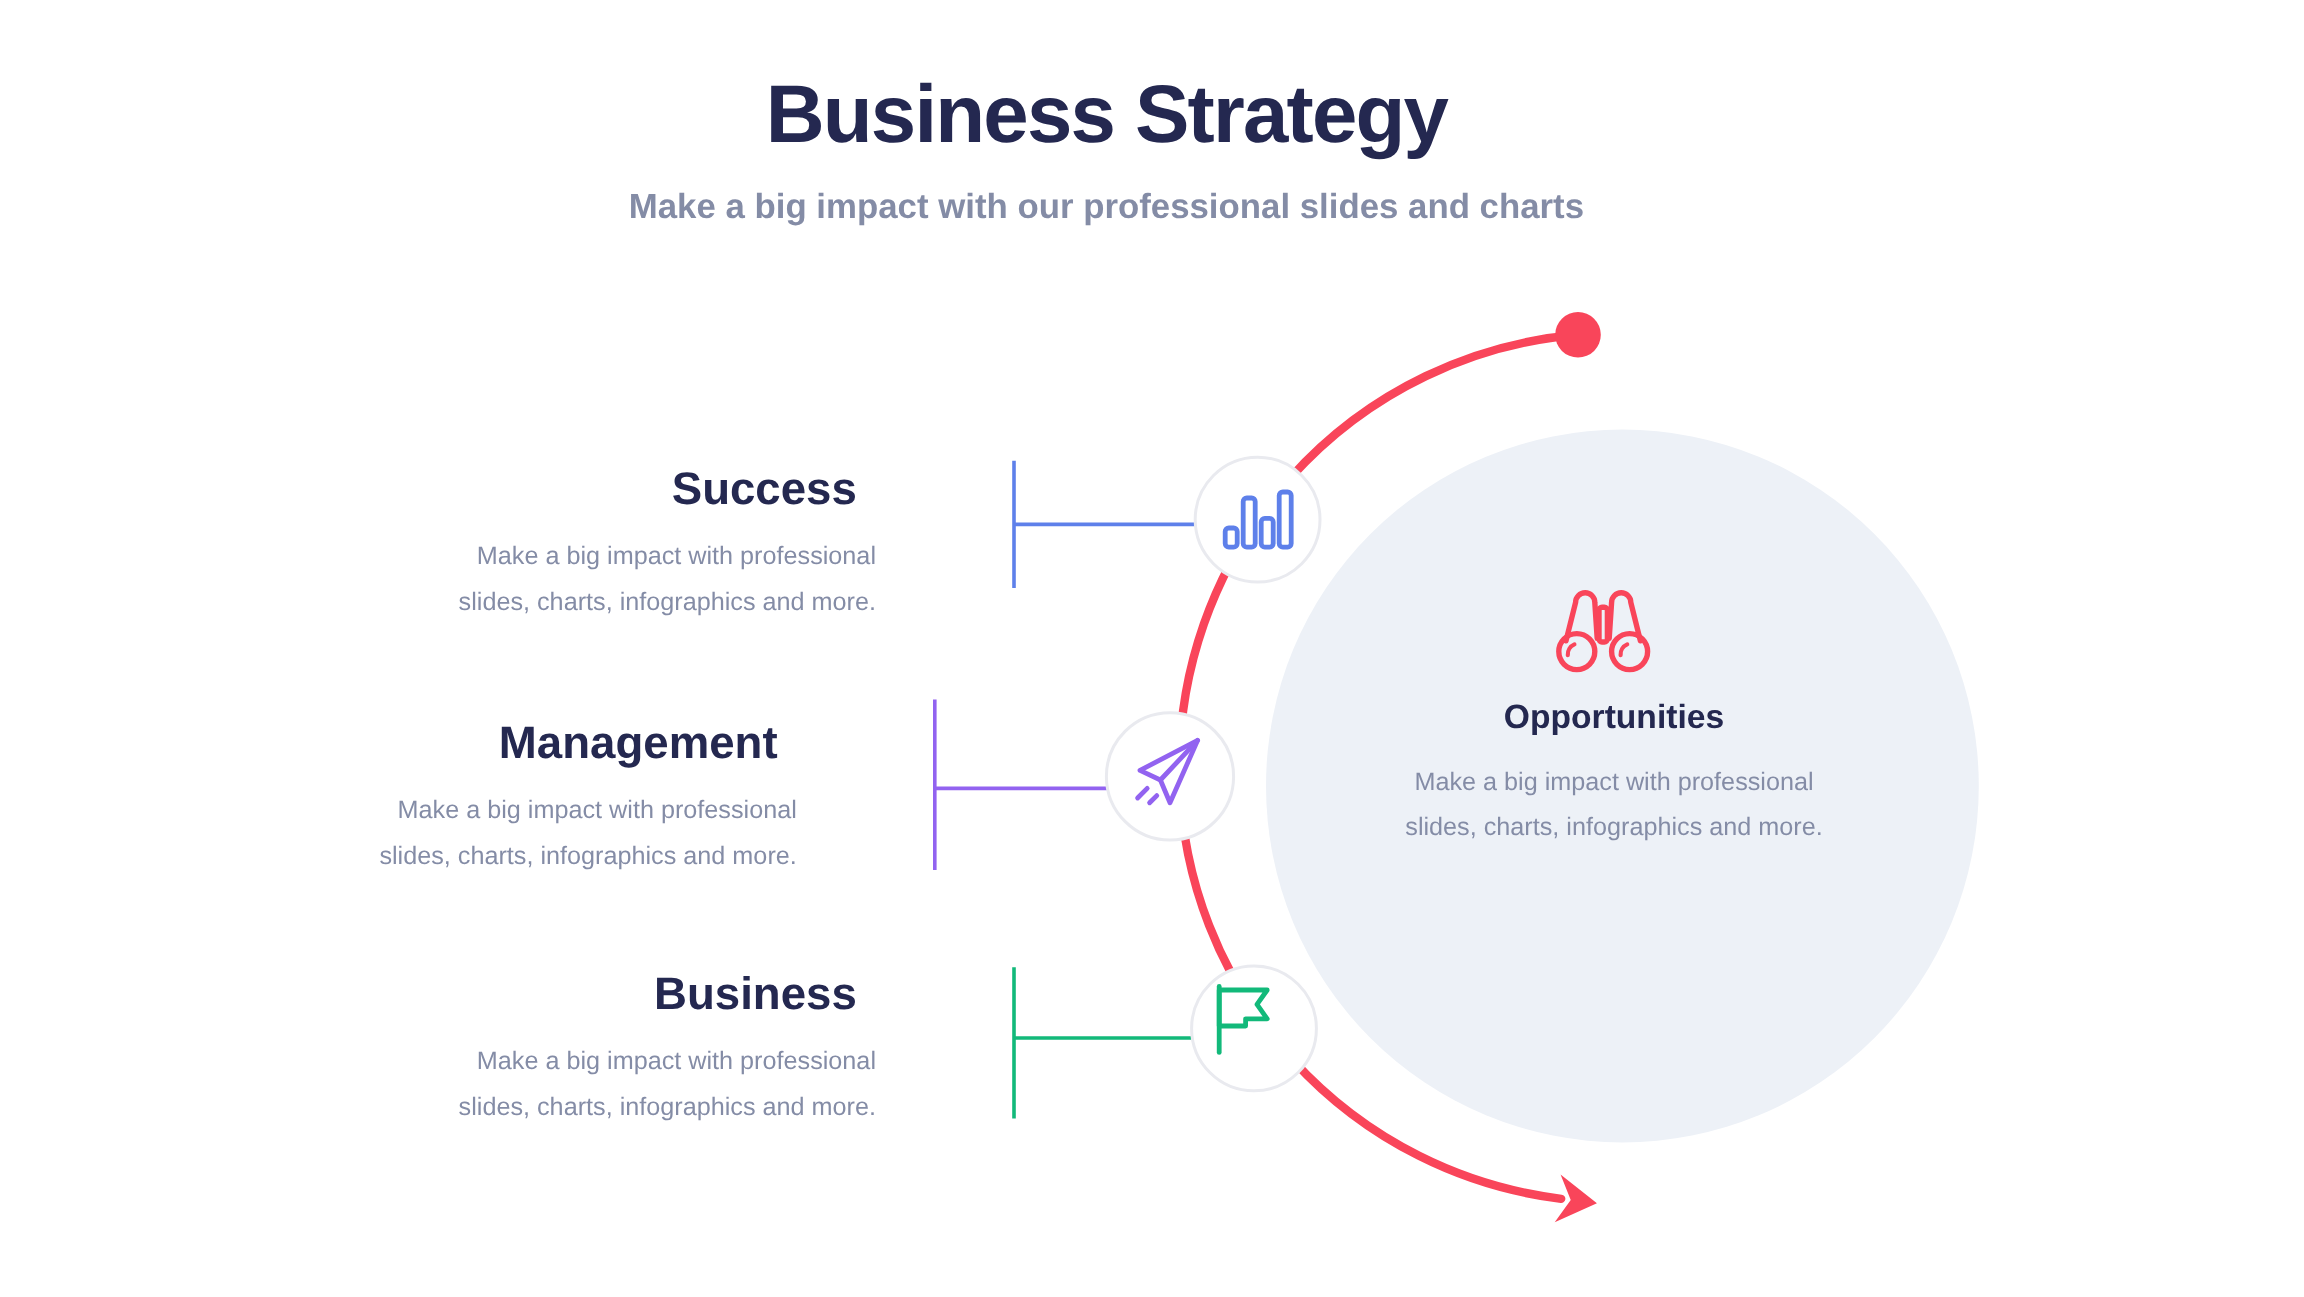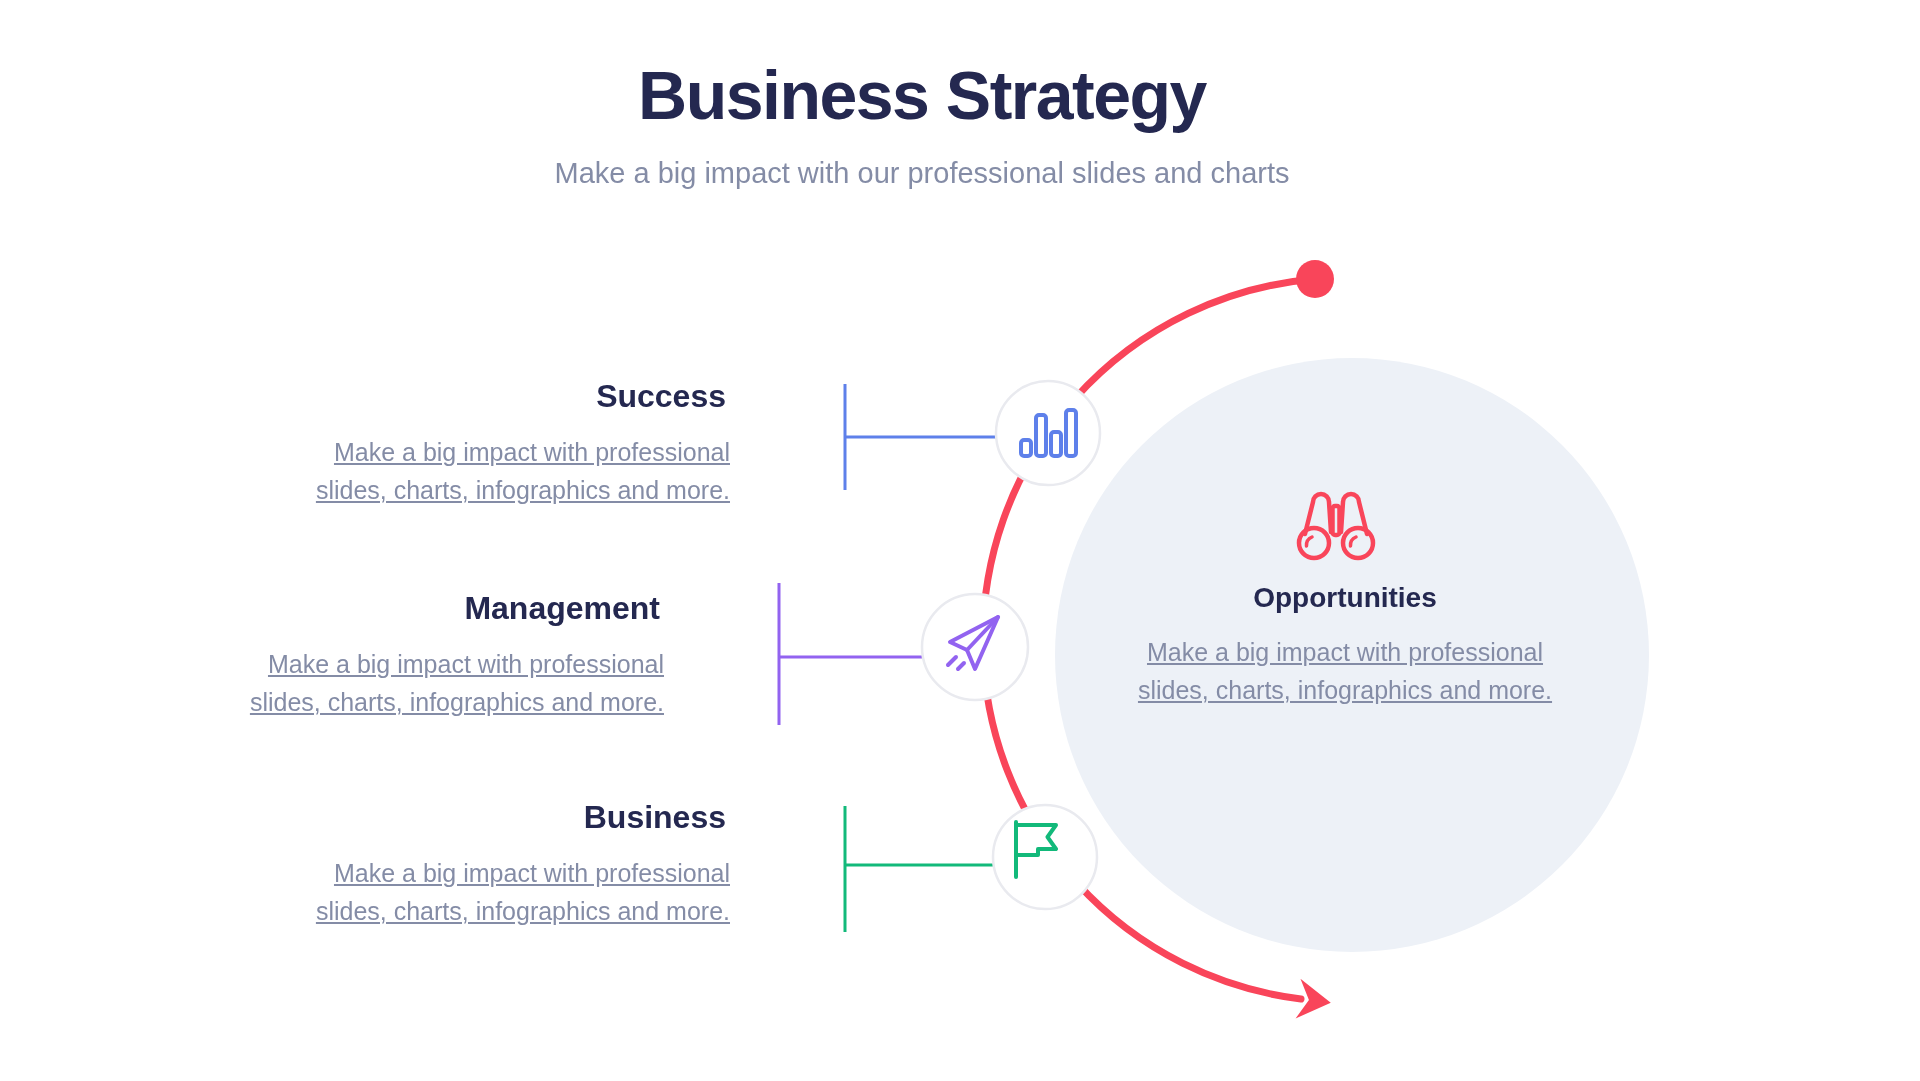--- a/index.html
+++ b/index.html
@@ -9,26 +9,26 @@
   }
   .gfx{position:absolute;left:0;top:0;width:1920px;height:1081px;}
 
   .page-title{
     position:absolute;left:0;right:0;top:60px;margin:0;text-align:center;
     font-size:68px;font-weight:700;letter-spacing:-1.5px;color:var(--navy,#242850);
     line-height:1.05;
   }
   .page-subtitle{
     position:absolute;left:0;right:0;top:157px;margin:0;text-align:center;
-    font-size:29px;font-weight:400;color:var(--gray,#848CA6);
+    font-size:29px;font-weight:700;color:var(--gray,#848CA6);
   }
 
   .sec{position:absolute;text-align:right;}
-  .sec h2{margin:4px;font-size:32px;line-height:38px;font-weight:700;color:var(--navy,#242850);}
-  .desc{margin-top:18px;font-size:25px;line-height:38px;color:var(--gray,#848CA6);text-decoration:underline;}
+  .sec h2{margin:16px;font-size:38px;line-height:38px;font-weight:700;color:var(--navy,#242850);}
+  .desc{margin-top:18px;font-size:21px;line-height:38px;color:var(--gray,#848CA6);}
   .desc div{white-space:nowrap;}
 
   .sec-success{top:373px;right:1114px;}
   .sec-management{top:585px;right:1180px;}
   .sec-control{top:794px;right:1114px;}
 
   .sec-opportunities{position:absolute;top:578px;left:1075px;width:540px;text-align:center;}
   .sec-opportunities h2{margin:0;font-size:28px;line-height:40px;font-weight:700;color:var(--navy,#242850);}
   .sec-opportunities .desc{margin-top:15px;}
 </style>

